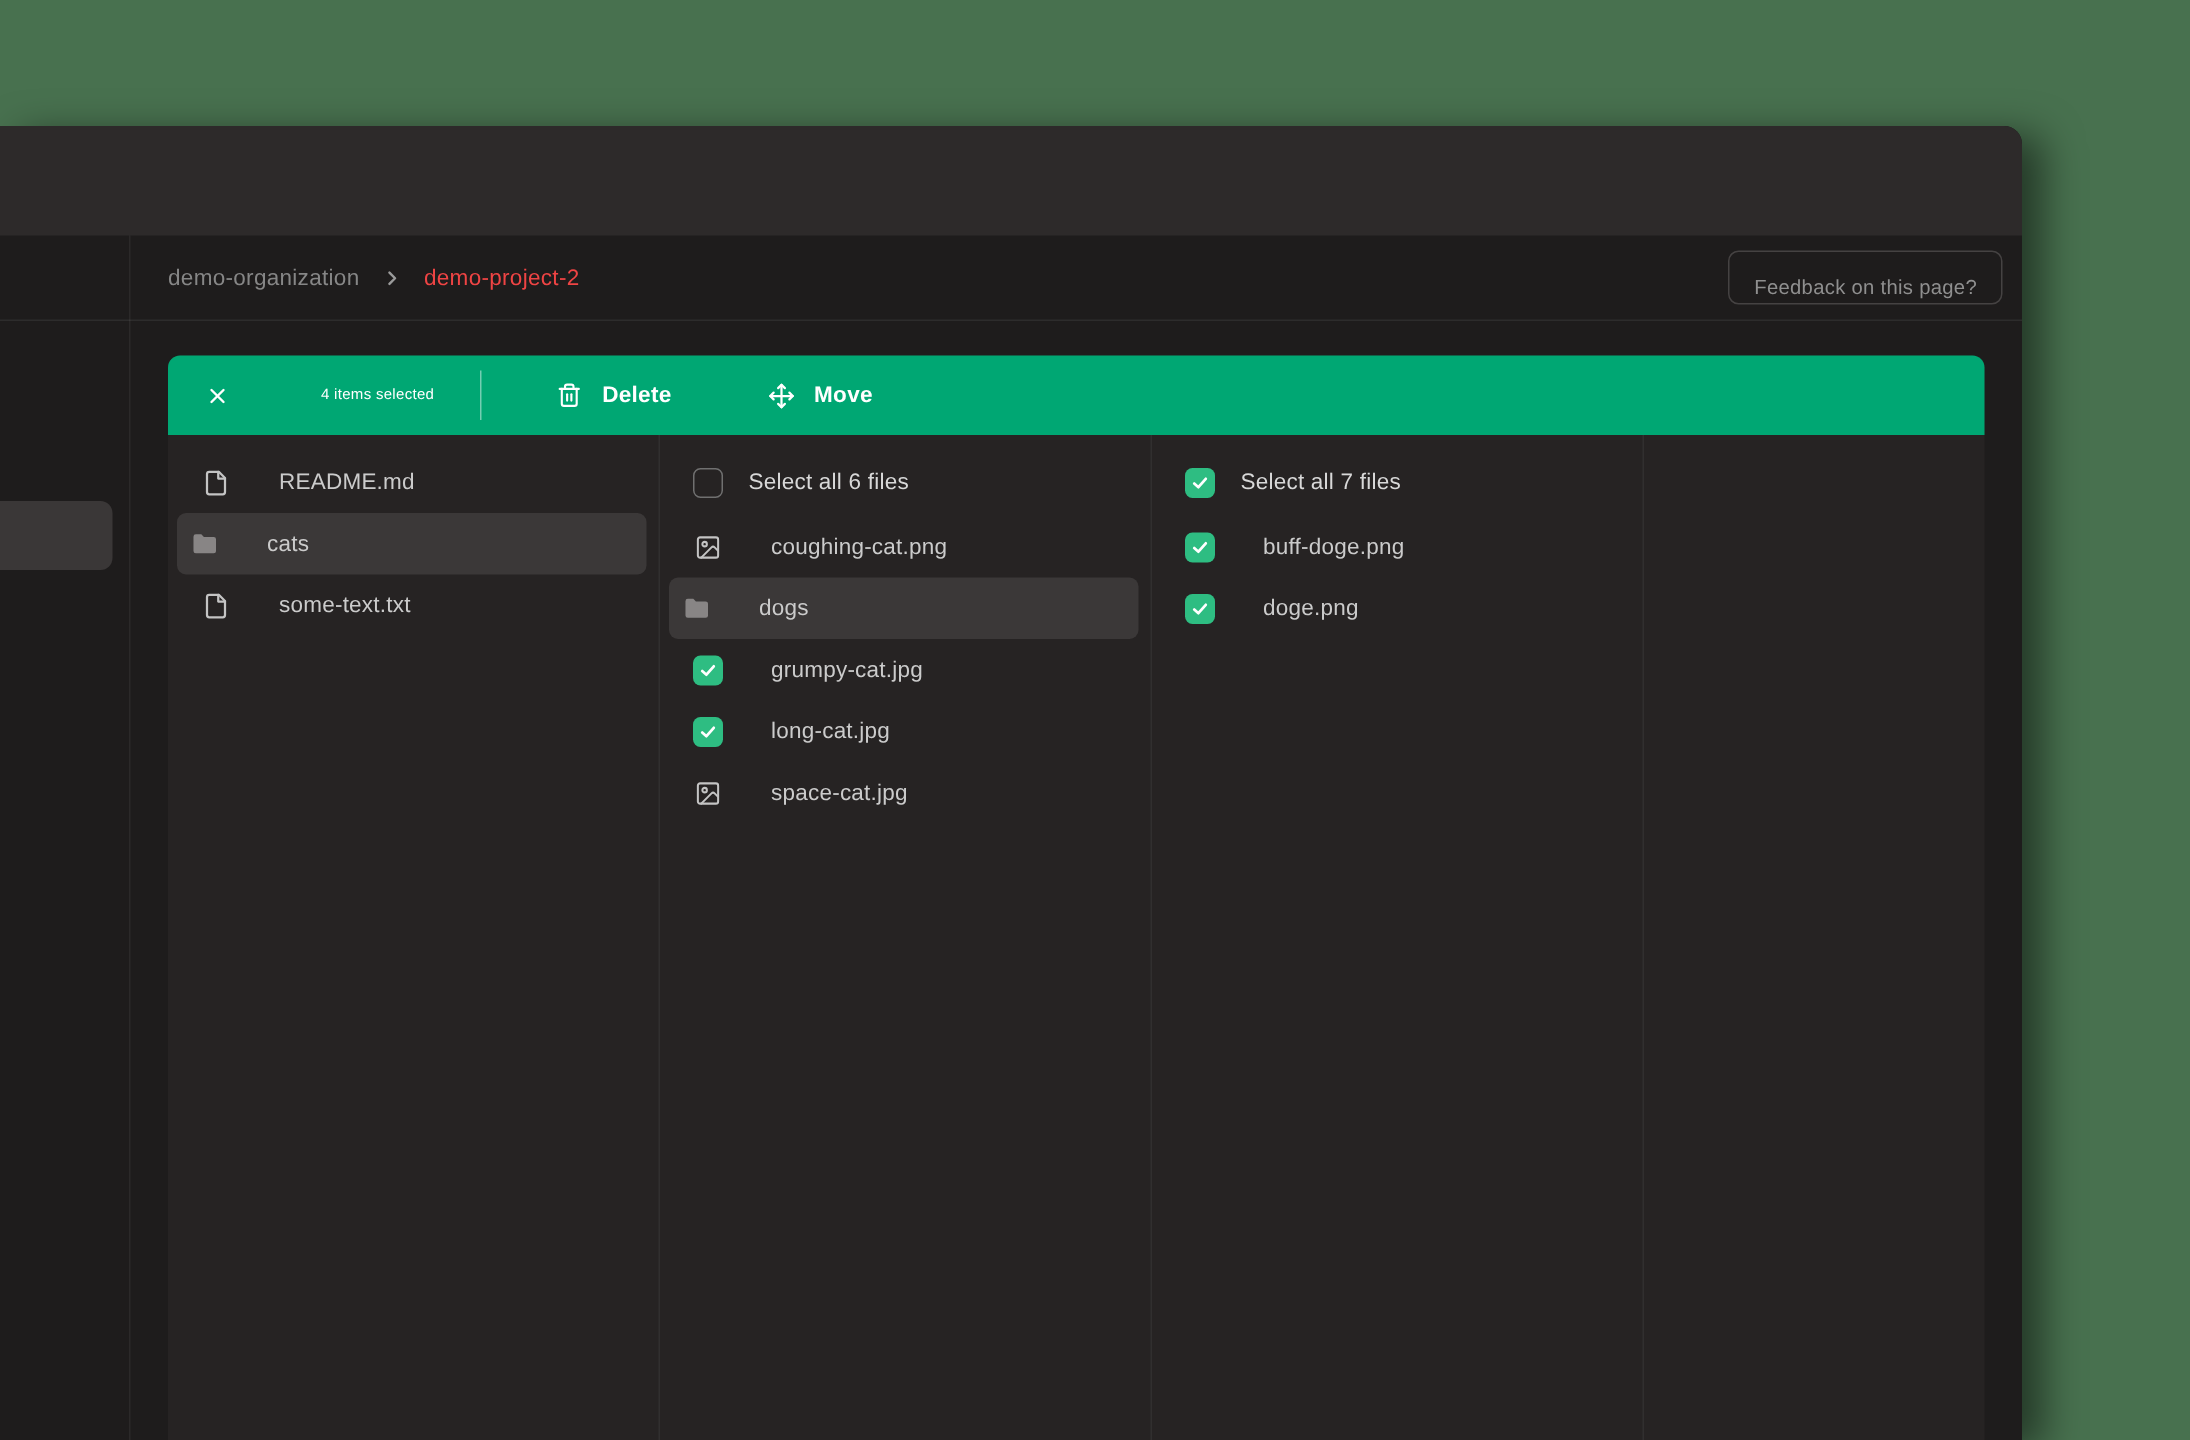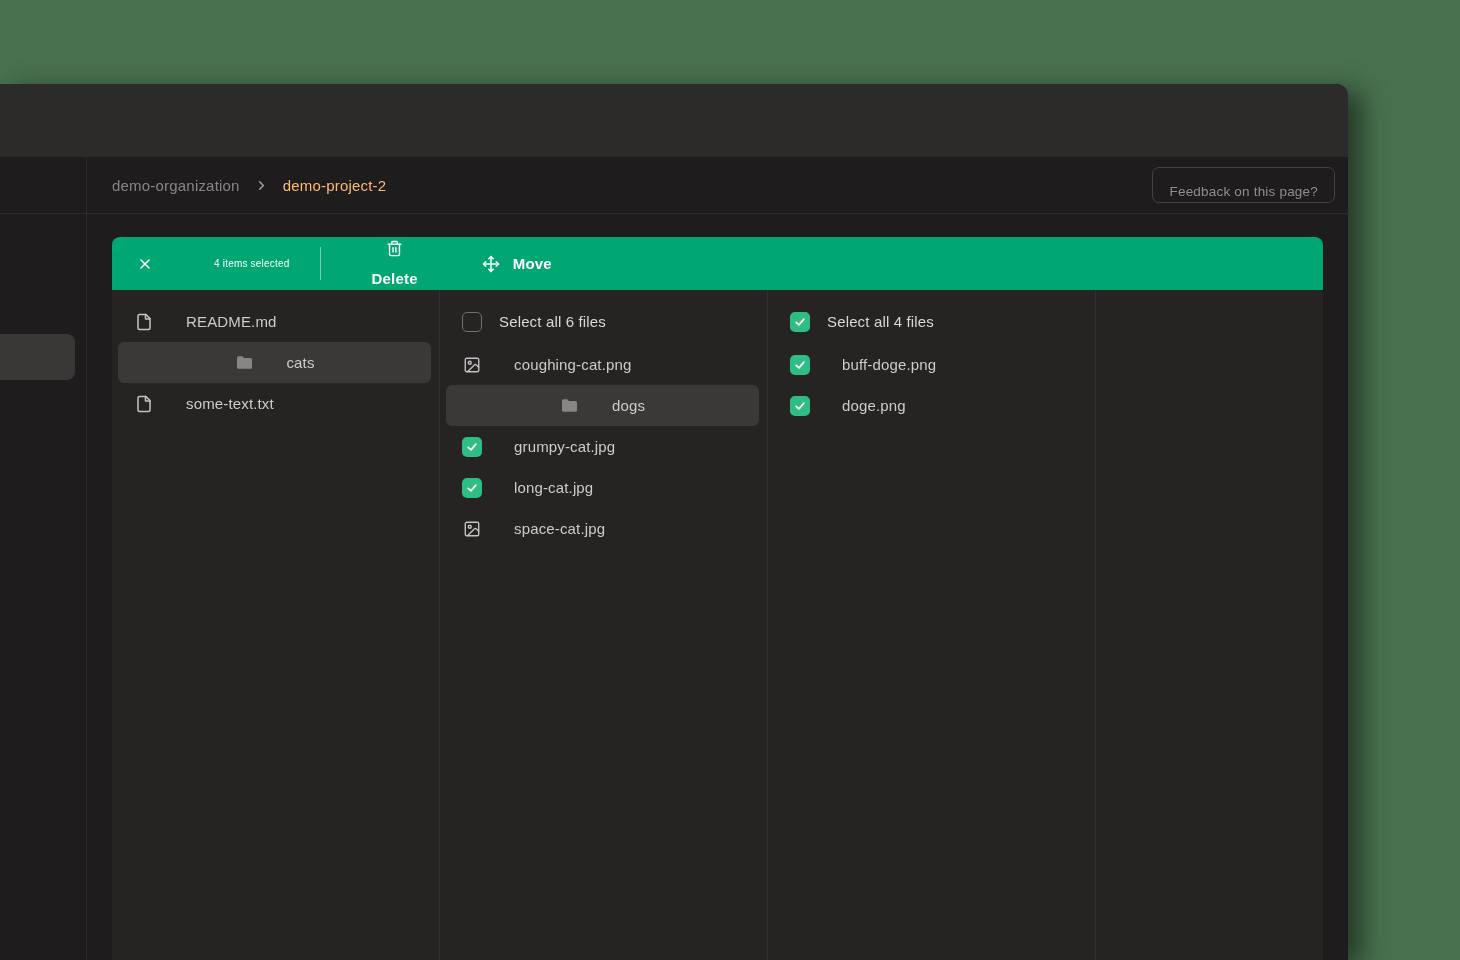--- a/index.html
+++ b/index.html
@@ -10,47 +10,47 @@
           border-radius:0 12px 0 0;box-shadow:14px 6px 26px rgba(0,0,0,.5);}
   .titlebar{position:absolute;top:0;left:0;right:0;height:73px;background:#2D2A2A;border-radius:0 12px 0 0;}
 
   .sidebar{position:absolute;left:0;top:73px;bottom:0;width:86px;border-right:1px solid rgba(255,255,255,.06);z-index:1;}
   .sidebar-pill{position:absolute;left:-22px;top:177px;width:97px;height:46px;border-radius:8px;background:#3A3737;}
 
   .breadcrumb-row{position:absolute;top:73px;left:0;right:0;height:57px;border-bottom:1px solid rgba(255,255,255,.07);
                   display:flex;align-items:center;justify-content:space-between;padding:0 13px 0 112px;box-sizing:border-box;z-index:2;}
   .breadcrumb{display:flex;align-items:center;font-size:15px;letter-spacing:.2px;}
   .crumb-org{color:#868686;cursor:pointer;}
-  .crumb-proj{color:#fdba74;cursor:pointer;}
+  .crumb-proj{color:#ef4444;cursor:pointer;}
   .chev{margin:0 14px;color:#9a9a9a;display:flex;}
   .feedback{background:transparent;border:1px solid #454242;border-radius:7px;color:#8f8f8f;
             font-size:13.5px;padding:16px 16px;height:36px;letter-spacing:.2px;font-family:inherit;cursor:pointer;}
 
   .explorer{position:absolute;left:112px;top:153px;width:1211px;bottom:0;background:#262323;
             border-radius:8px 8px 0 0;display:flex;flex-direction:column;z-index:2;}
 
   .toolbar{height:53px;flex:none;background:var(--toolbar-green,#00A773);border-radius:8px 8px 0 0;
            display:flex;align-items:center;color:#fff;}
   .tb-close{margin-left:24px;background:none;border:0;padding:0;width:18px;height:18px;
             display:flex;align-items:center;justify-content:center;color:#fff;cursor:pointer;}
   .tb-count{margin-left:60px;font-size:10px;font-weight:500;letter-spacing:.2px;}
   .tb-divider{width:1px;height:33px;background:rgba(255,255,255,.45);margin-left:31px;}
   .tb-btn{display:flex;align-items:center;gap:13px;background:none;border:0;padding:0;color:#fff;
           font-size:15px;font-weight:600;letter-spacing:.2px;font-family:inherit;cursor:pointer;}
-  .tb-btn.delete{margin-left:50px;flex-direction:column;}
+  .tb-btn.delete{margin-left:50px;}
   .tb-btn.move{margin-left:64px;}
 
   .columns{flex:1;display:flex;overflow:hidden;}
   .col{width:328px;flex:none;border-right:1px solid rgba(255,255,255,.055);padding-top:11px;box-sizing:border-box;}
   .col.filler{flex:1;width:auto;border-right:none;}
 
   .row{height:41px;display:flex;align-items:center;padding:0 8px 0 22px;gap:32px;
        font-size:15px;color:#cbcbcb;letter-spacing:.15px;cursor:pointer;}
   .select-row{gap:17px;margin-bottom:2px;color:#d8d8d8;}
-  .row.highlighted{background:#3B3838;border-radius:6px;margin:0 8px 0 6px;padding-left:8px;justify-content:center;}
+  .row.highlighted{background:#3B3838;border-radius:6px;margin:0 8px 0 6px;padding-left:8px;}
   .slot{width:20px;height:20px;flex:none;display:flex;align-items:center;justify-content:center;}
   .slot svg{color:#c4c4c4;}
   .label{white-space:nowrap;}
 
   .checkbox{width:20px;height:20px;border-radius:5px;box-sizing:border-box;display:flex;align-items:center;justify-content:center;flex:none;}
   .checkbox:not(.checked){border:1.5px solid #707070;background:transparent;}
   .checkbox.checked{background:var(--checkbox-green,#2EBD82);}
 </style>
 </head>
 <body>
@@ -202,21 +202,21 @@
   </div>
           <div class="col">
     <div class="row select-row">
       <span class="slot">
         <span class="checkbox checked">
                   <svg width="14" height="14" viewBox="0 0 20 20" fill="none" stroke="#ffffff" stroke-width="2.6" stroke-linecap="round" stroke-linejoin="round">
                     <polyline points="4.5 10.5 8.5 14 15.5 6"></polyline>
                   </svg>
                 </span>
       </span>
-      <span class="label">Select all 4 files</span>
+      <span class="label">Select all 7 files</span>
     </div>
     <div>
               <div class="row file-row">
     <span class="slot">
                   <span class="checkbox checked">
                     <svg width="14" height="14" viewBox="0 0 20 20" fill="none" stroke="#ffffff" stroke-width="2.6" stroke-linecap="round" stroke-linejoin="round">
                       <polyline points="4.5 10.5 8.5 14 15.5 6"></polyline>
                     </svg>
                   </span>
                 </span>

